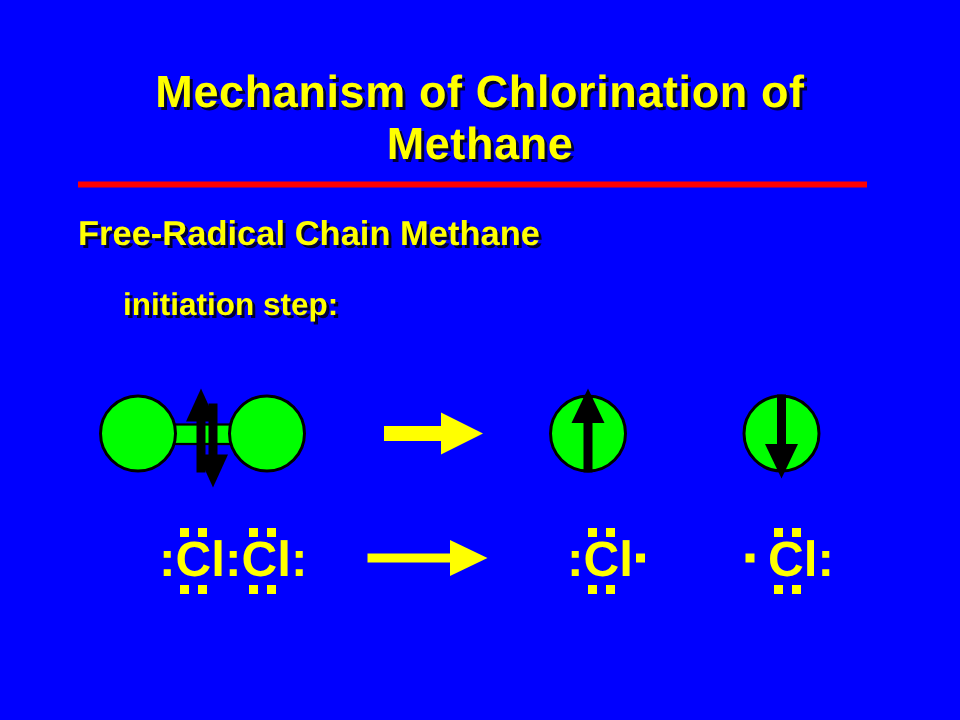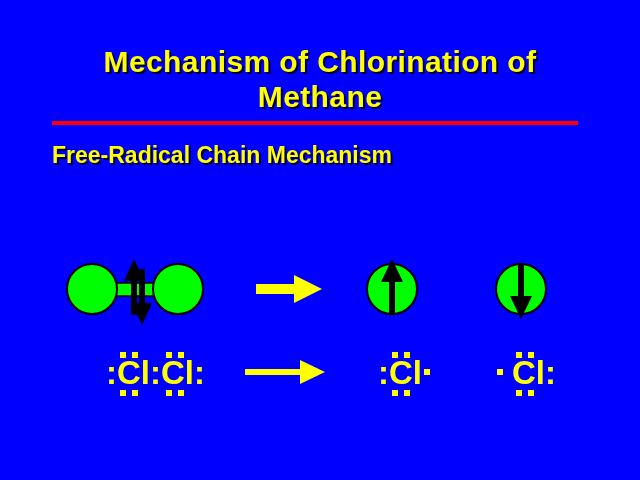--- a/index.html
+++ b/index.html
@@ -88,22 +88,23 @@
 </head>
 <body>
 
 <div class="slide">
 
   <div class="title">Mechanism of Chlorination of
 Methane</div>
 
   <div class="rule"></div>
 
-  <div class="subtitle">Free-Radical Chain Mechanism</div>
+  <div class="subtitle">Free-Radical Chain Methane</div>
 
+  <div class="steplabel">initiation step:</div>
 
   <div class="orbital-row">
     <svg class="orb-svg" width="640" height="75" viewBox="0 0 640 75">
 
       <g>
         <rect x="105" y="28" width="60" height="13" fill="#00FF00" stroke="#000000" stroke-width="1.5"></rect>
         <circle cx="92" cy="34" r="25" fill="#00FF00" stroke="#000000" stroke-width="2"></circle>
         <circle cx="178" cy="34" r="25" fill="#00FF00" stroke="#000000" stroke-width="2"></circle>
 
         <g fill="#000000">

